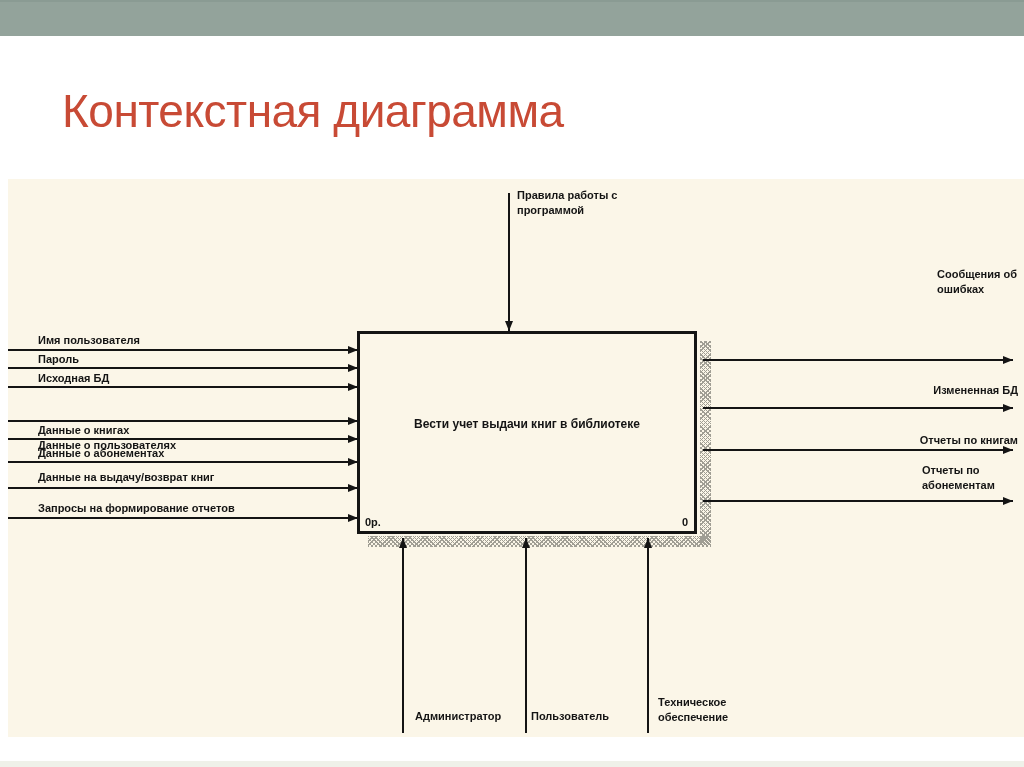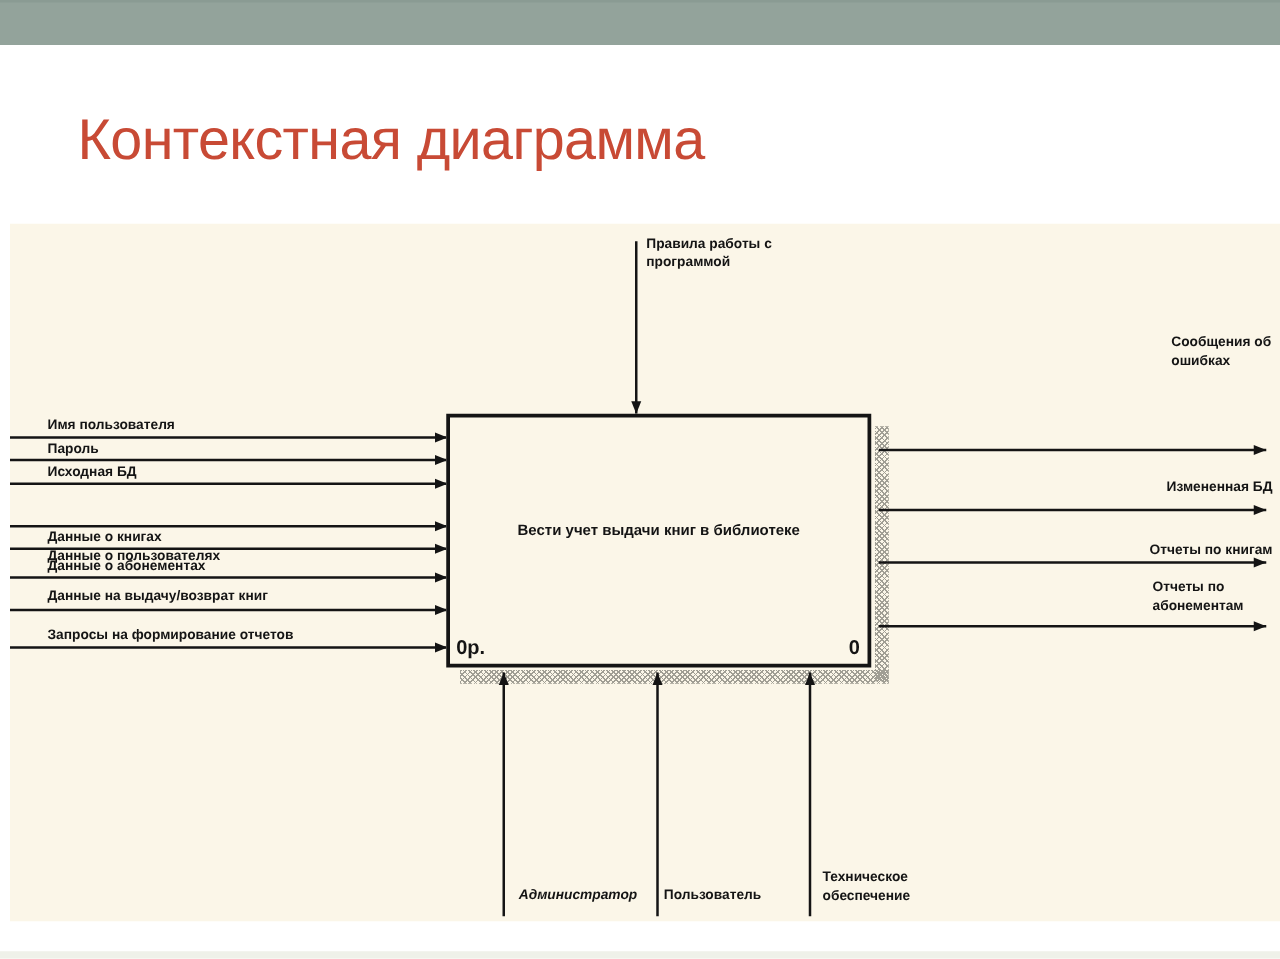--- a/index.html
+++ b/index.html
@@ -47,21 +47,21 @@
   .lbl.right{text-align:right;}
   .activity-box{
     position:absolute;left:349px;top:152px;width:340px;height:203px;
     box-sizing:border-box;border:3px solid #141414;background:#fbf6e8;
     display:flex;align-items:center;justify-content:center;
   }
   .activity-label{
     font-size:12px;font-weight:700;color:#141414;text-align:center;
     padding:0 14px;margin-top:-18px;
   }
-  .corner{position:absolute;font-size:16px;font-weight:700;color:#141414;}
+  .corner{position:absolute;font-size:11px;font-weight:700;color:#141414;}
   .corner.bl{left:5px;bottom:3px;}
   .corner.br{right:6px;bottom:3px;}
   .hatch{
     position:absolute;
     background-image:
       repeating-linear-gradient(45deg,#a09e94 0,#a09e94 1px,transparent 1px,transparent 3px),
       repeating-linear-gradient(-45deg,#a09e94 0,#a09e94 1px,transparent 1px,transparent 3px);
   }
 </style>
 </head>
@@ -115,21 +115,21 @@
   <div class="hline" style="left:695px;top:228px;width:310px;"></div>
   <div class="lbl right" style="right:6px;top:205px;margin-left:42px;">Измененная БД</div>
 
   <div class="hline" style="left:695px;top:270px;width:310px;"></div>
   <div class="lbl right" style="right:6px;top:255px;">Отчеты по книгам</div>
 
   <div class="hline" style="left:695px;top:321px;width:310px;"></div>
   <div class="lbl wrap" style="left:914px;top:284px;width:88px;">Отчеты по абонементам</div>
 
   <div class="vline up" style="left:394px;top:359px;height:195px;"></div>
-  <div class="lbl" style="left:407px;top:531px;font-style:italic;">Администратор</div>
+  <div class="lbl" style="left:407px;top:531px;">Администратор</div>
 
   <div class="vline up" style="left:517px;top:359px;height:195px;"></div>
   <div class="lbl" style="left:523px;top:531px;">Пользователь</div>
 
   <div class="vline up" style="left:639px;top:359px;height:195px;"></div>
   <div class="lbl wrap" style="left:650px;top:516px;width:84px;">Техническое обеспечение</div>
 
 </div>
 
 <div class="bottom-strip"></div>

